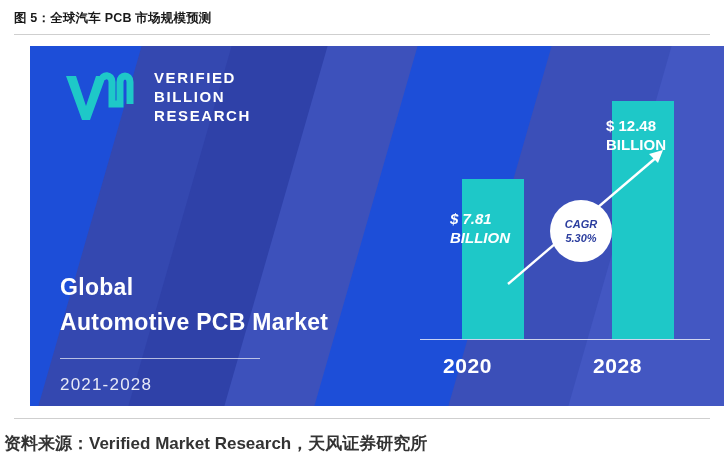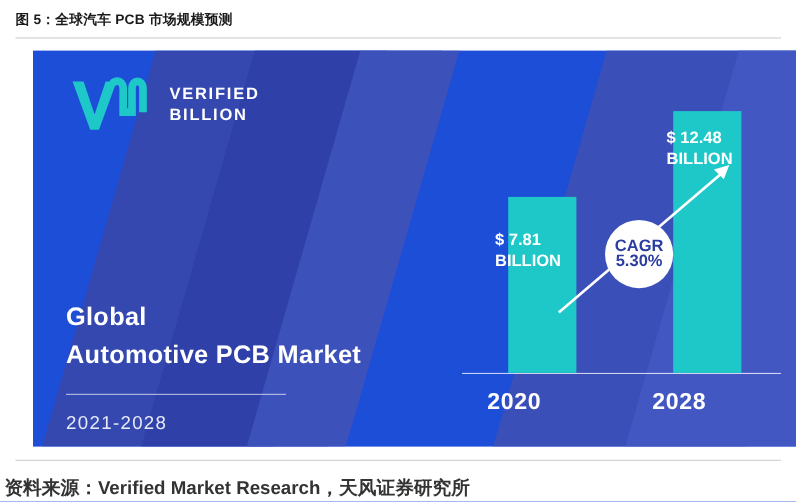--- a/index.html
+++ b/index.html
@@ -178,21 +178,21 @@
   .bar-2028 { left: 192px; }
   .bar-label {
     position: absolute;
     color: #ffffff;
     font-weight: bold;
     font-size: 15px;
     line-height: 19px;
     text-align: left;
     white-space: nowrap;
   }
-  .bar-label-2020 { left: 30px; top: 145px; }
+  .bar-label-2020 { left: 30px; top: 145px; font-style: italic; }
   .bar-label-2028 { left: 186px; top: 52px; }
   .tick {
     position: absolute;
     bottom: 16px;
     color: #ffffff;
     font-weight: bold;
     font-size: 21px;
     letter-spacing: 0.6px;
     width: 100px;
     text-align: left;
@@ -206,24 +206,25 @@
     top: 136px;
     width: 62px;
     height: 62px;
     border-radius: 50%;
     background: #ffffff;
     color: #2b3d9e;
     display: flex;
     flex-direction: column;
     align-items: center;
     justify-content: center;
-    font-size: 15px;
+    font-size: 11px;
     font-weight: bold;
     line-height: 14px;
     z-index: 5;
+    font-style: italic;
   }
   .arrow-svg {
     position: absolute;
     left: 0;
     top: 0;
     width: 290px;
     height: 330px;
     overflow: visible;
   }
 </style>
@@ -246,20 +247,21 @@
     <div class="logo">
       <span class="logo-mark">
         <svg viewBox="0 0 76 54" width="76" height="54">
           <path d="M4 6 L14 6 L24 36 L34 6 L44 6 L28 50 L20 50 Z" fill="#1ec8c8"></path>
           <path d="M40 10 C40 4, 50 4, 50 12 L50 34 L58 34 L58 12 C58 4, 68 4, 68 12 L68 34" stroke="#1ec8c8" stroke-width="7" fill="none" stroke-linecap="butt"></path>
         </svg>
       </span>
       <span class="logo-text">
         <div>VERIFIED</div>
         <div>BILLION</div>
+        <div>RESEARCH</div>
       </span>
     </div>
 
     <div class="headline">
       <div class="headline-l1">Global</div>
       <div class="headline-l2">Automotive PCB Market</div>
       <div class="headline-rule"></div>
       <div class="headline-years">2021-2028</div>
     </div>
 

